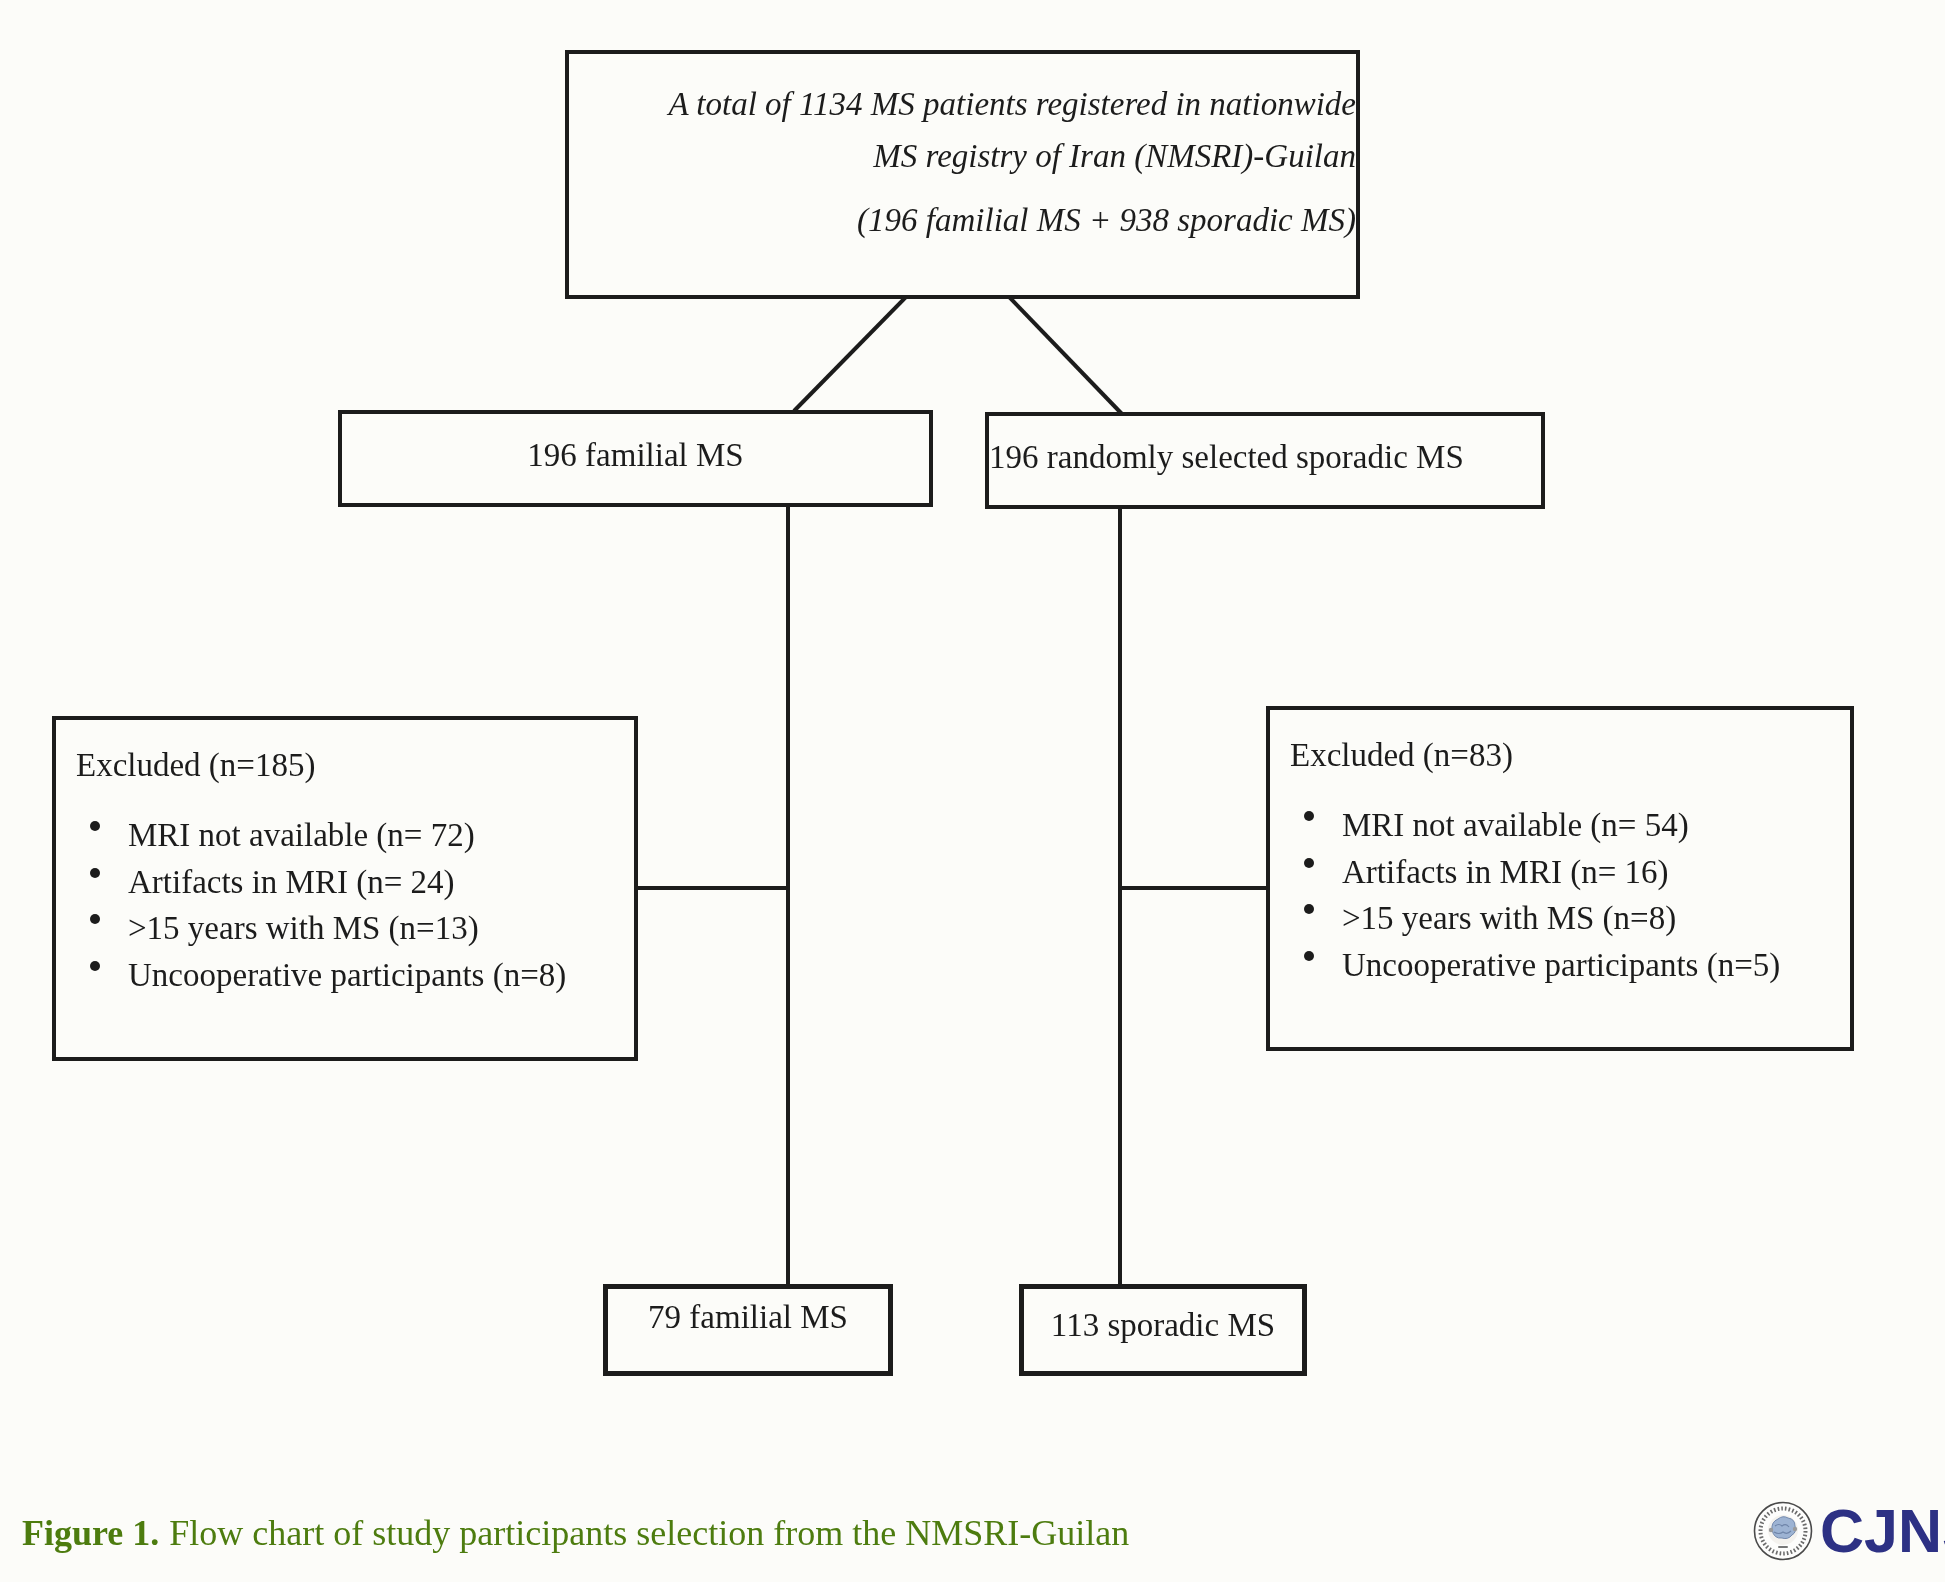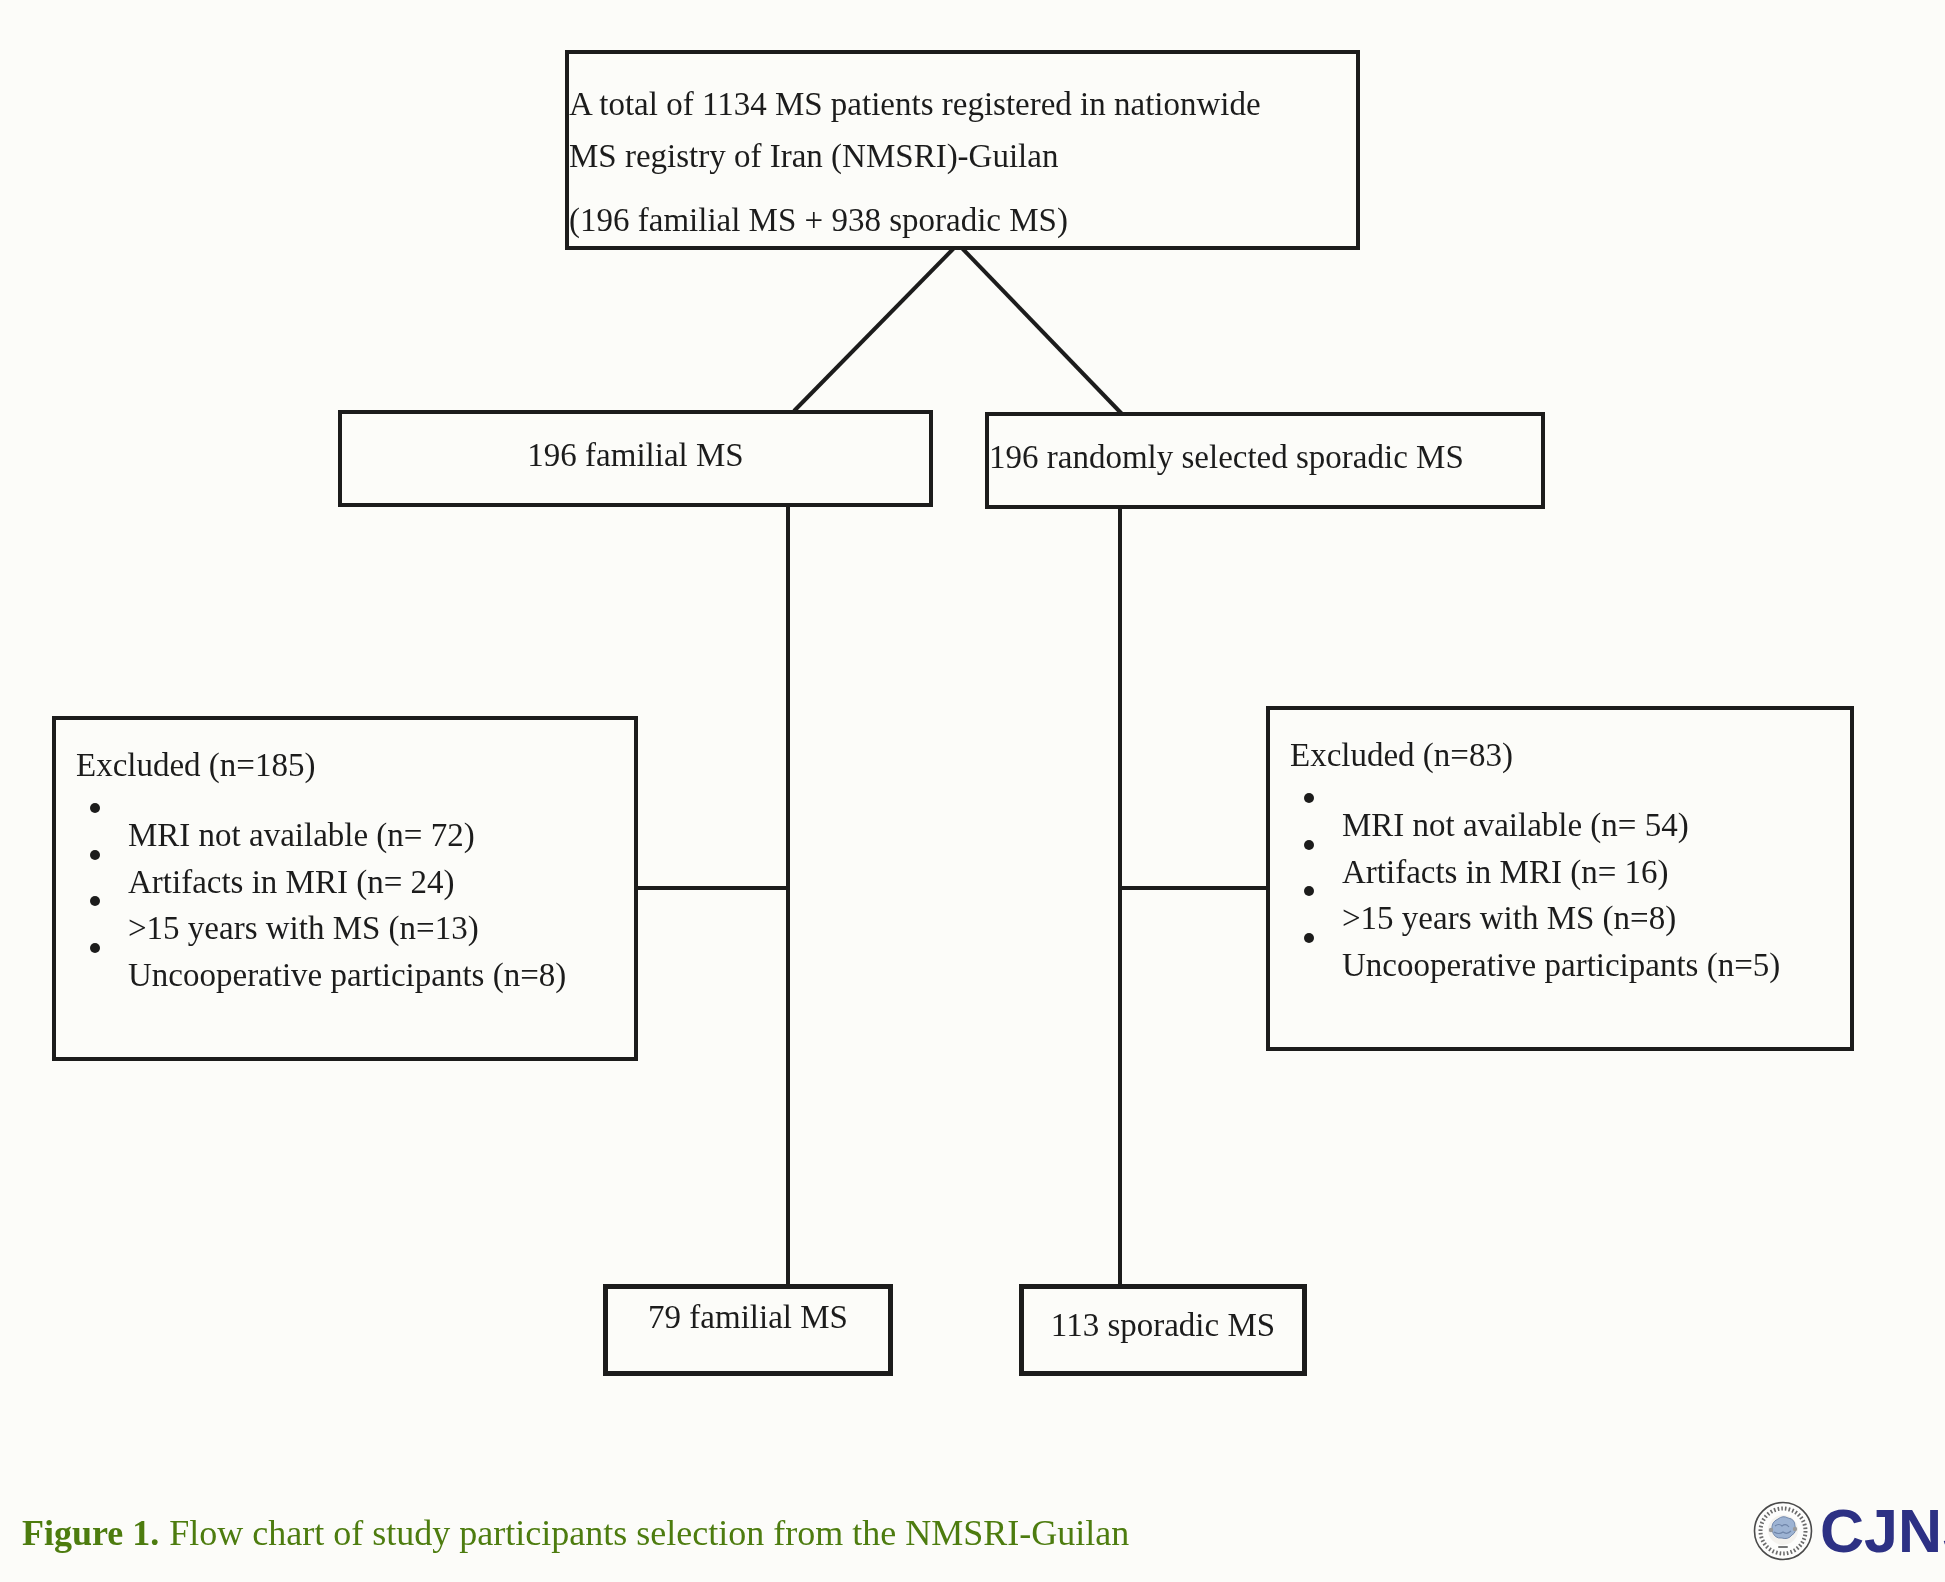--- a/index.html
+++ b/index.html
@@ -22,43 +22,43 @@
 
   .box {
     position: absolute;
     box-sizing: border-box;
     border: 4px solid #1c1c1c;
     background: #fcfcf9;
     font-size: 33px;
     line-height: 46px;
   }
   .box-top {
-    left: 565px; top: 50px; width: 795px; height: 200px;
-    text-align: left; padding-top: 24px;
+    left: 565px; top: 50px; width: 795px; height: 249px;
+    text-align: right; padding-top: 24px; font-style: italic;
   }
   .box-top .tline { line-height: 52px; }
   .box-top .tline-gap { margin-top: 12px; }
 
   .box-branch-left  { left: 338px; top: 410px; width: 595px; height: 97px;
                       text-align: center; padding-top: 18px; }
   .box-branch-right { left: 985px; top: 412px; width: 560px; height: 97px;
                       padding-top: 18px; }
 
   .box-excluded { padding: 22px 16px 0 20px; }
   .box-excluded-left  { left: 52px;   top: 716px; width: 586px; height: 345px; }
   .box-excluded-right { left: 1266px; top: 706px; width: 588px; height: 345px; }
   .excluded-title { line-height: 46px; }
   .excluded-list {
     list-style: none;
     margin: 24px 0 0 0;
     padding: 0 0 0 14px;
   }
   .excluded-list li {
     display: flex;
-    align-items: flex-start;
+    align-items: center;
     line-height: 46.5px;
   }
   .bullet-dot {
     flex: 0 0 auto;
     width: 10px; height: 10px;
     border-radius: 50%;
     background: #1c1c1c;
     margin-right: 28px;
     position: relative; top: -9px;
   }

